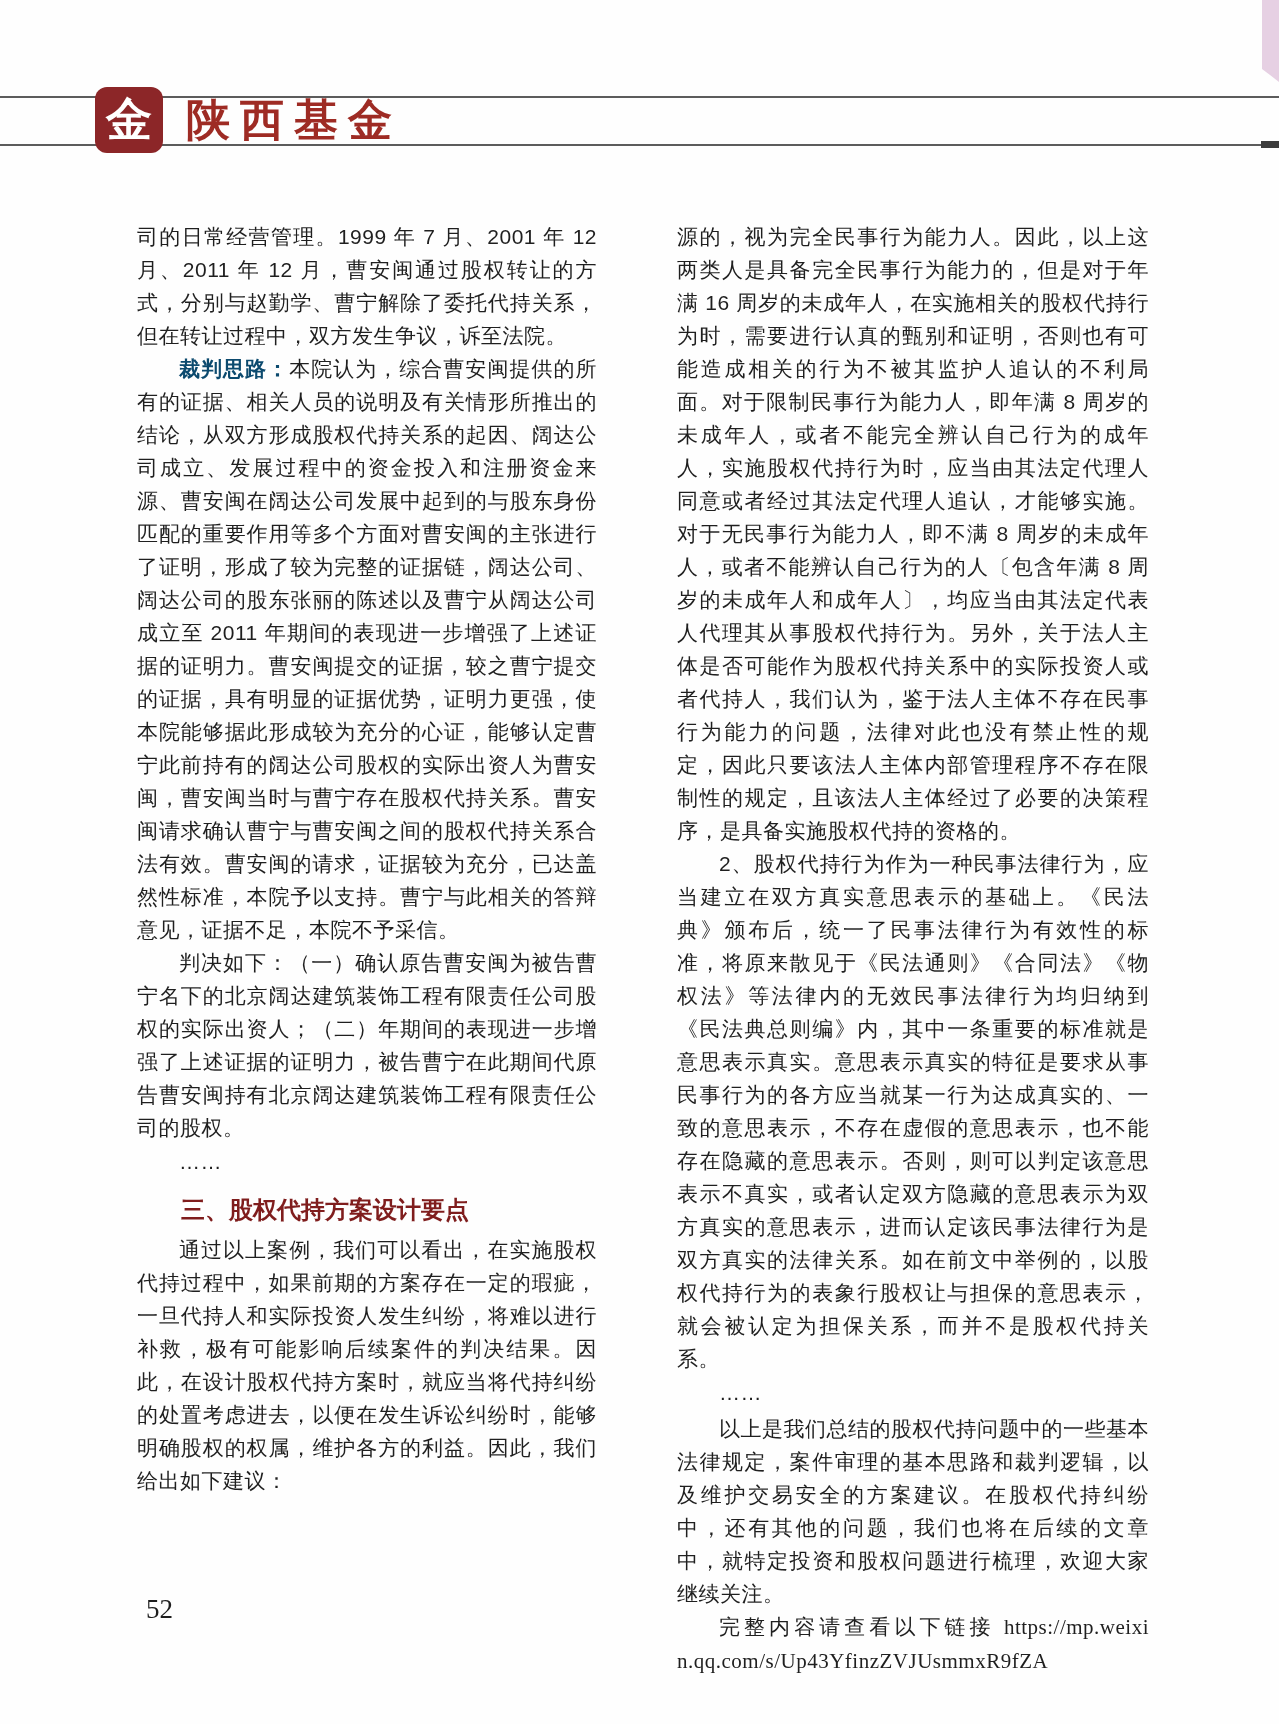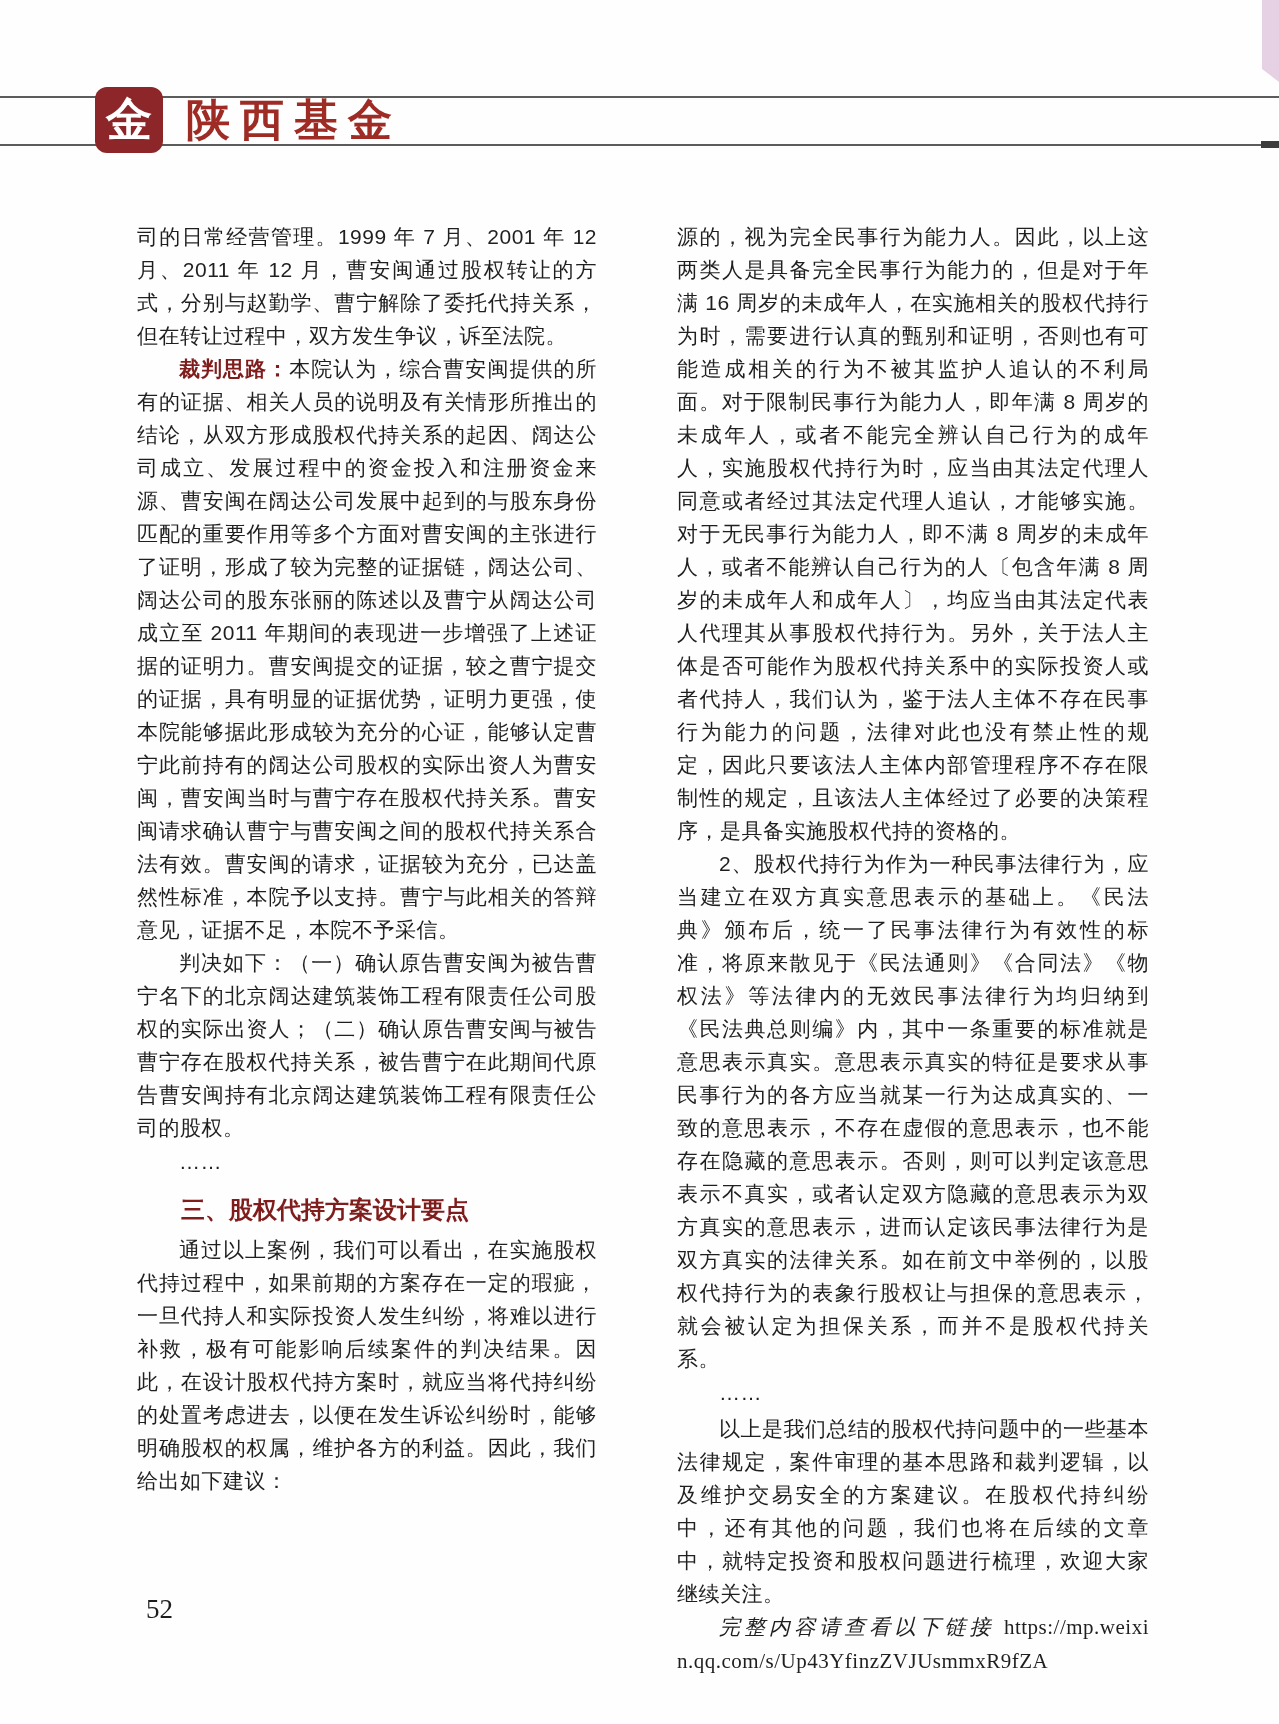--- a/index.html
+++ b/index.html
@@ -37,26 +37,26 @@
   }
   .col{width:460px;}
   .col.right{width:472px;}
   .para{
     margin:0;font-size:21px;line-height:33px;color:#1f1f1f;
     text-align:justify;letter-spacing:0.5px;
   }
   .para.indent{text-indent:42px;}
   .para.ellipsis{margin:1px 0 3px;}
   .para.link{word-break:break-all;}
-  .para b{font-weight:bold;color:#7f1d1d;margin-top:15px;}
+  .para b{font-weight:bold;color:#0c4a6e;margin-top:15px;}
   .sec-heading{
     margin:15px 0 7px;font-size:24px;line-height:33px;
     color:#7f1d1d;font-weight:bold;text-indent:44px;
   }
-  .kai{font-family:"Liberation Serif",serif;font-style:italic;letter-spacing:3.5px;}
+  .kai{font-family:"Liberation Serif",serif;letter-spacing:3.5px;}
   .url{font-family:"Liberation Serif",serif;letter-spacing:0.5px;}
   .page-num{
     position:absolute;left:146px;top:1594px;
     font-size:27px;color:#1d1d1d;font-family:"Liberation Serif",serif;
   }
 </style>
 </head>
 <body>
 
 <div class="page">
@@ -69,21 +69,21 @@
 
   <div class="seal">
     <span>金</span>
   </div>
   <div class="brand">陕西基金</div>
 
   <div class="columns">
     <div class="col left">
         <p class="para">司的日常经营管理。1999 年 7 月、2001 年 12 月、2011 年 12 月，曹安闽通过股权转让的方式，分别与赵勤学、曹宁解除了委托代持关系，但在转让过程中，双方发生争议，诉至法院。</p>
         <p class="para indent"><b>裁判思路：</b>本院认为，综合曹安闽提供的所有的证据、相关人员的说明及有关情形所推出的结论，从双方形成股权代持关系的起因、阔达公司成立、发展过程中的资金投入和注册资金来源、曹安闽在阔达公司发展中起到的与股东身份匹配的重要作用等多个方面对曹安闽的主张进行了证明，形成了较为完整的证据链，阔达公司、阔达公司的股东张丽的陈述以及曹宁从阔达公司成立至 2011 年期间的表现进一步增强了上述证据的证明力。曹安闽提交的证据，较之曹宁提交的证据，具有明显的证据优势，证明力更强，使本院能够据此形成较为充分的心证，能够认定曹宁此前持有的阔达公司股权的实际出资人为曹安闽，曹安闽当时与曹宁存在股权代持关系。曹安闽请求确认曹宁与曹安闽之间的股权代持关系合法有效。曹安闽的请求，证据较为充分，已达盖然性标准，本院予以支持。曹宁与此相关的答辩意见，证据不足，本院不予采信。</p>
-        <p class="para indent">判决如下：（一）确认原告曹安闽为被告曹宁名下的北京阔达建筑装饰工程有限责任公司股权的实际出资人；（二）确认原告曹安闽与被告曹宁存在股权代持关系，被告曹宁在此期间代原告曹安闽持有北京阔达建筑装饰工程有限责任公司的股权。</p>
+        <p class="para indent">判决如下：（一）确认原告曹安闽为被告曹宁名下的北京阔达建筑装饰工程有限责任公司股权的实际出资人；（二）年期间的表现进一步增强了上述证据的证明力，被告曹宁在此期间代原告曹安闽持有北京阔达建筑装饰工程有限责任公司的股权。</p>
         <p class="para indent ellipsis">……</p>
         <h3 class="sec-heading">三、股权代持方案设计要点</h3>
         <p class="para indent">通过以上案例，我们可以看出，在实施股权代持过程中，如果前期的方案存在一定的瑕疵，一旦代持人和实际投资人发生纠纷，将难以进行补救，极有可能影响后续案件的判决结果。因此，在设计股权代持方案时，就应当将代持纠纷的处置考虑进去，以便在发生诉讼纠纷时，能够明确股权的权属，维护各方的利益。因此，我们给出如下建议：</p>
       </div>
     <div class="col right">
         <p class="para">源的，视为完全民事行为能力人。因此，以上这两类人是具备完全民事行为能力的，但是对于年满 16 周岁的未成年人，在实施相关的股权代持行为时，需要进行认真的甄别和证明，否则也有可能造成相关的行为不被其监护人追认的不利局面。对于限制民事行为能力人，即年满 8 周岁的未成年人，或者不能完全辨认自己行为的成年人，实施股权代持行为时，应当由其法定代理人同意或者经过其法定代理人追认，才能够实施。对于无民事行为能力人，即不满 8 周岁的未成年人，或者不能辨认自己行为的人〔包含年满 8 周岁的未成年人和成年人〕，均应当由其法定代表人代理其从事股权代持行为。另外，关于法人主体是否可能作为股权代持关系中的实际投资人或者代持人，我们认为，鉴于法人主体不存在民事行为能力的问题，法律对此也没有禁止性的规定，因此只要该法人主体内部管理程序不存在限制性的规定，且该法人主体经过了必要的决策程序，是具备实施股权代持的资格的。</p>
         <p class="para indent">2、股权代持行为作为一种民事法律行为，应当建立在双方真实意思表示的基础上。《民法典》颁布后，统一了民事法律行为有效性的标准，将原来散见于《民法通则》《合同法》《物权法》等法律内的无效民事法律行为均归纳到《民法典总则编》内，其中一条重要的标准就是意思表示真实。意思表示真实的特征是要求从事民事行为的各方应当就某一行为达成真实的、一致的意思表示，不存在虚假的意思表示，也不能存在隐藏的意思表示。否则，则可以判定该意思表示不真实，或者认定双方隐藏的意思表示为双方真实的意思表示，进而认定该民事法律行为是双方真实的法律关系。如在前文中举例的，以股权代持行为的表象行股权让与担保的意思表示，就会被认定为担保关系，而并不是股权代持关系。</p>
         <p class="para indent ellipsis">……</p>
         <p class="para indent">以上是我们总结的股权代持问题中的一些基本法律规定，案件审理的基本思路和裁判逻辑，以及维护交易安全的方案建议。在股权代持纠纷中，还有其他的问题，我们也将在后续的文章中，就特定投资和股权问题进行梳理，欢迎大家继续关注。</p>
         <p class="para indent link"><span class="kai">完整内容请查看以下链接 </span><span class="url">https://mp.weixin.qq.com/s/Up43YfinzZVJUsmmxR9fZA</span></p>

